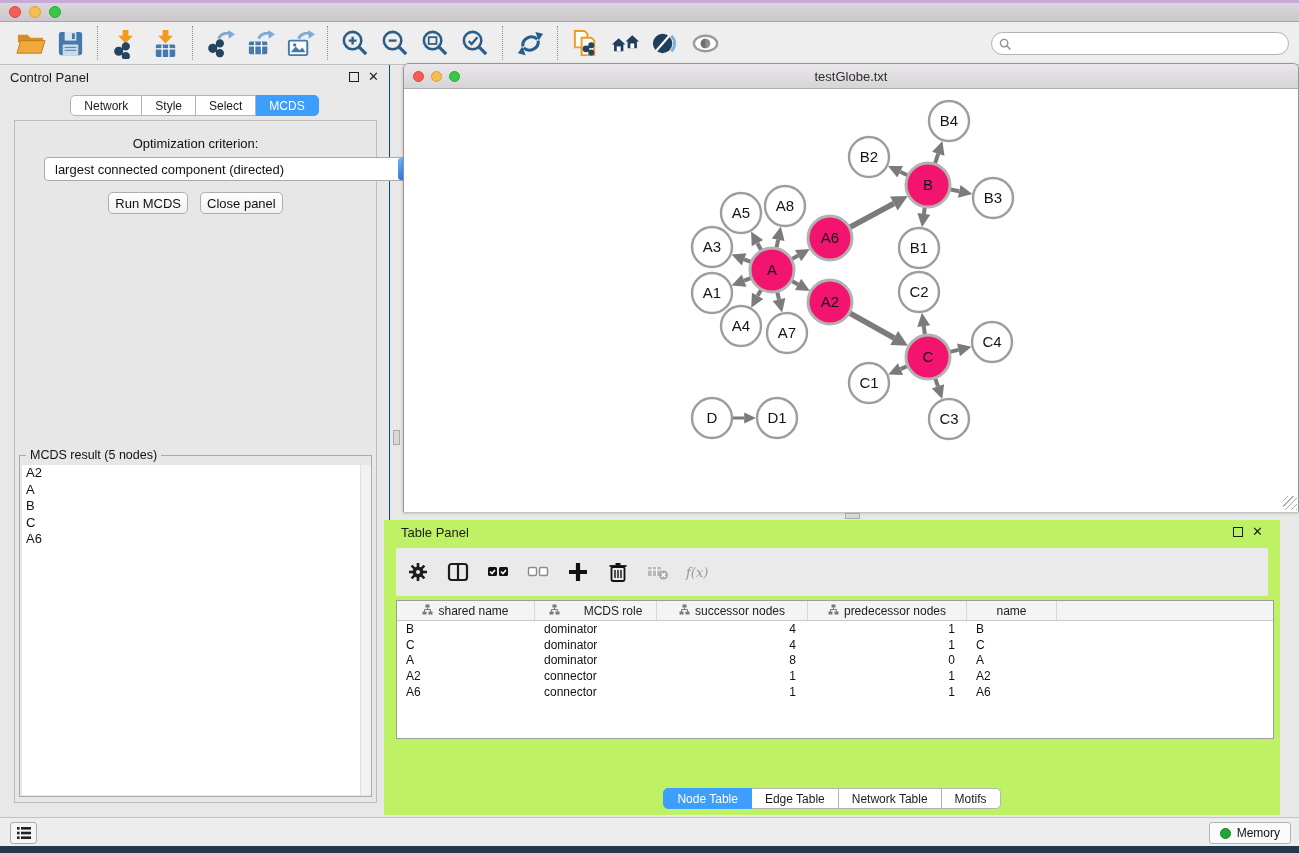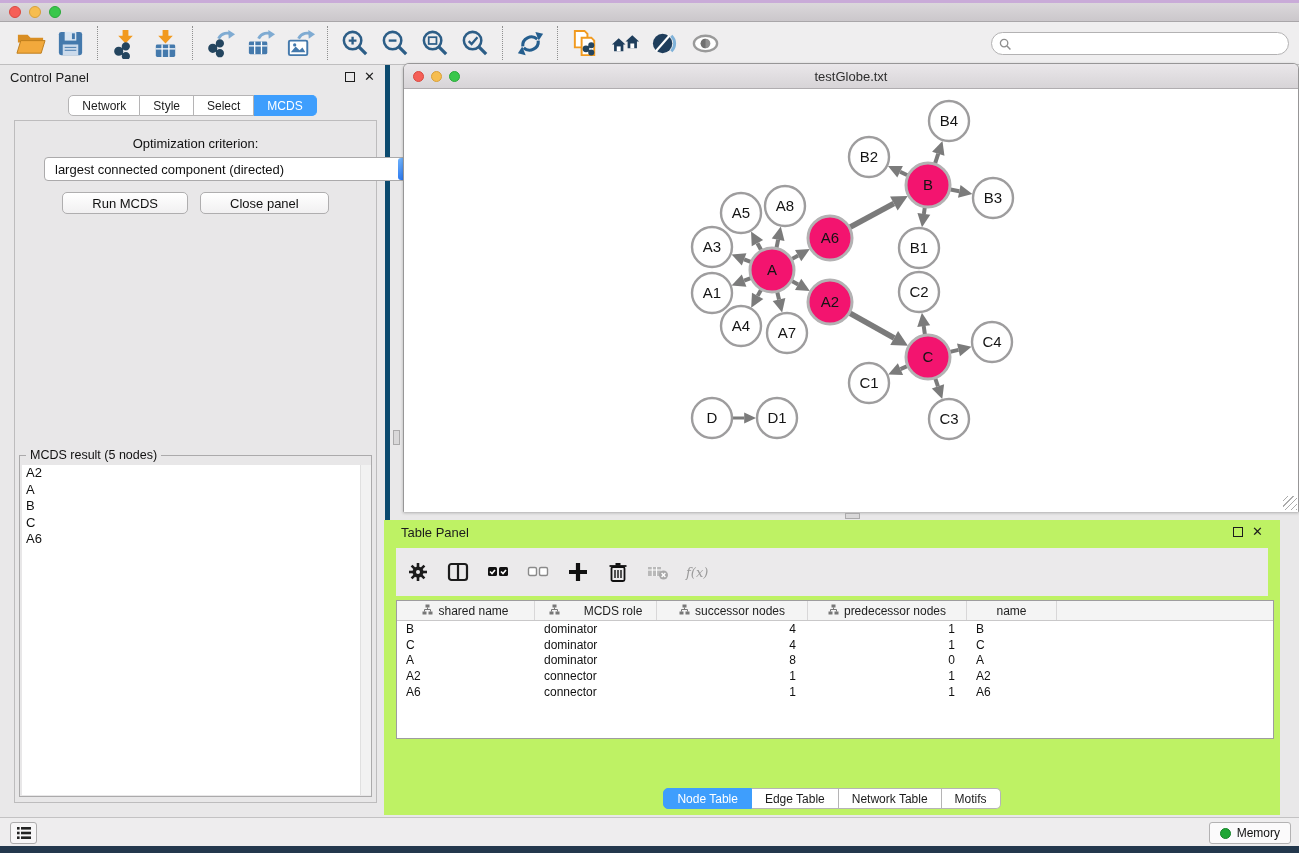--- a/index.html
+++ b/index.html
@@ -22,21 +22,21 @@
   .toolbar { position:absolute; left:0; top:22px; width:1299px; height:43px; background:#EFEEEF;
     border-bottom:1px solid #BFBEBF; display:flex; align-items:center; padding:0 10px; }
   .tb-btn { width:40px; height:36px; display:flex; align-items:center; justify-content:center; cursor:pointer; }
   .tb-sep { width:1px; height:34px; border-left:1px dotted #8f8f8f; margin:0 7px; }
   .search-wrap { margin-left:auto; position:relative; }
   .search-input { width:298px; height:23px; border:1px solid #B3B2B3; border-radius:12px; background:#fff;
     padding:0 8px 0 24px; font-size:12px; outline:none; }
   .search-mag { position:absolute; left:8px; top:5px; }
 
   
-  .control-panel { position:absolute; left:0; top:65px; width:390px; height:750px; background:#E9E8E9; border-right:5px solid #0c4a6e; }
+  .control-panel { position:absolute; left:0; top:65px; width:390px; height:750px; background:#E9E8E9; border-right:1px solid #0c4a6e; }
   .panel-header { height:24px; display:flex; align-items:center; padding:0 10px; }
   .panel-title { font-size:13px; color:#1c1c1c; }
   .panel-header .hicons { margin-left:auto; display:flex; gap:9px; align-items:center; }
   .float-box { width:10px; height:10px; border:1.6px solid #1c1c1c; display:inline-block; }
   .close-x { font-size:13px; font-weight:bold; color:#1c1c1c; line-height:10px; }
 
   .tab-row { position:absolute; left:0; top:30px; width:100%; display:flex; justify-content:center; z-index:3; }
   .tab { height:21px; background:#fff; border:1px solid #B5B4B5; border-left:none; font-size:12px; color:#1c1c1c;
     display:flex; align-items:center; justify-content:center; padding:0 13px; cursor:pointer; }
   .tab:first-child { border-left:1px solid #B5B4B5; border-radius:5px 0 0 5px; }
@@ -47,21 +47,21 @@
   .opt-label { text-align:center; margin-top:15px; font-size:13px; color:#111; }
   .combo { position:absolute; left:29px; top:36px; width:376px; height:24px; background:#fff; border:1px solid #ABAAAB;
     border-radius:4px; display:flex; align-items:center; cursor:pointer; }
   .combo-text { flex:1; font-size:13px; color:#111; padding-left:10px; white-space:nowrap; overflow:hidden; }
   .combo-spin { width:20px; height:22px; margin:0 1px 0 0; border-radius:3px; background:linear-gradient(#6FB2FB,#2E7BF0);
     display:flex; flex-direction:column; align-items:center; justify-content:center; gap:2px; }
   .chev { width:0; height:0; border-left:3.5px solid transparent; border-right:3.5px solid transparent; }
   .chev.up { border-bottom:4.5px solid #fff; }
   .chev.down { border-top:4.5px solid #fff; }
   .btn-row { position:absolute; left:0; top:71px; width:100%; display:flex; justify-content:center; gap:12px; }
-  .aqua-btn { height:22px; padding:0 29px; background:linear-gradient(#ffffff,#F1F0F1); border:1px solid #AFAEAF;
+  .aqua-btn { height:22px; padding:0 6px; background:linear-gradient(#ffffff,#F1F0F1); border:1px solid #AFAEAF;
     border-radius:5px; font-size:13px; color:#111; display:flex; align-items:center; cursor:pointer; }
 
   .result-group { position:absolute; left:4px; top:334px; width:353px; height:342px; border:1px solid #ABAAAB; }
   .result-legend { position:absolute; left:6px; top:-8px; background:#E8E7E8; padding:0 4px; font-size:12.5px; color:#111; }
   .result-list { position:absolute; left:2px; top:9px; width:349px; height:330px; background:#fff; overflow:hidden; }
   .result-scroll { position:absolute; right:0; top:0; width:11px; height:100%; background:#F2F2F2; border-left:1px solid #E0E0E0; }
   .result-item { font-size:13px; color:#111; line-height:16.5px; padding-left:4px; }
 
   
   .net-window { position:absolute; left:403px; top:63px; width:896px; height:449px; background:#fff;

